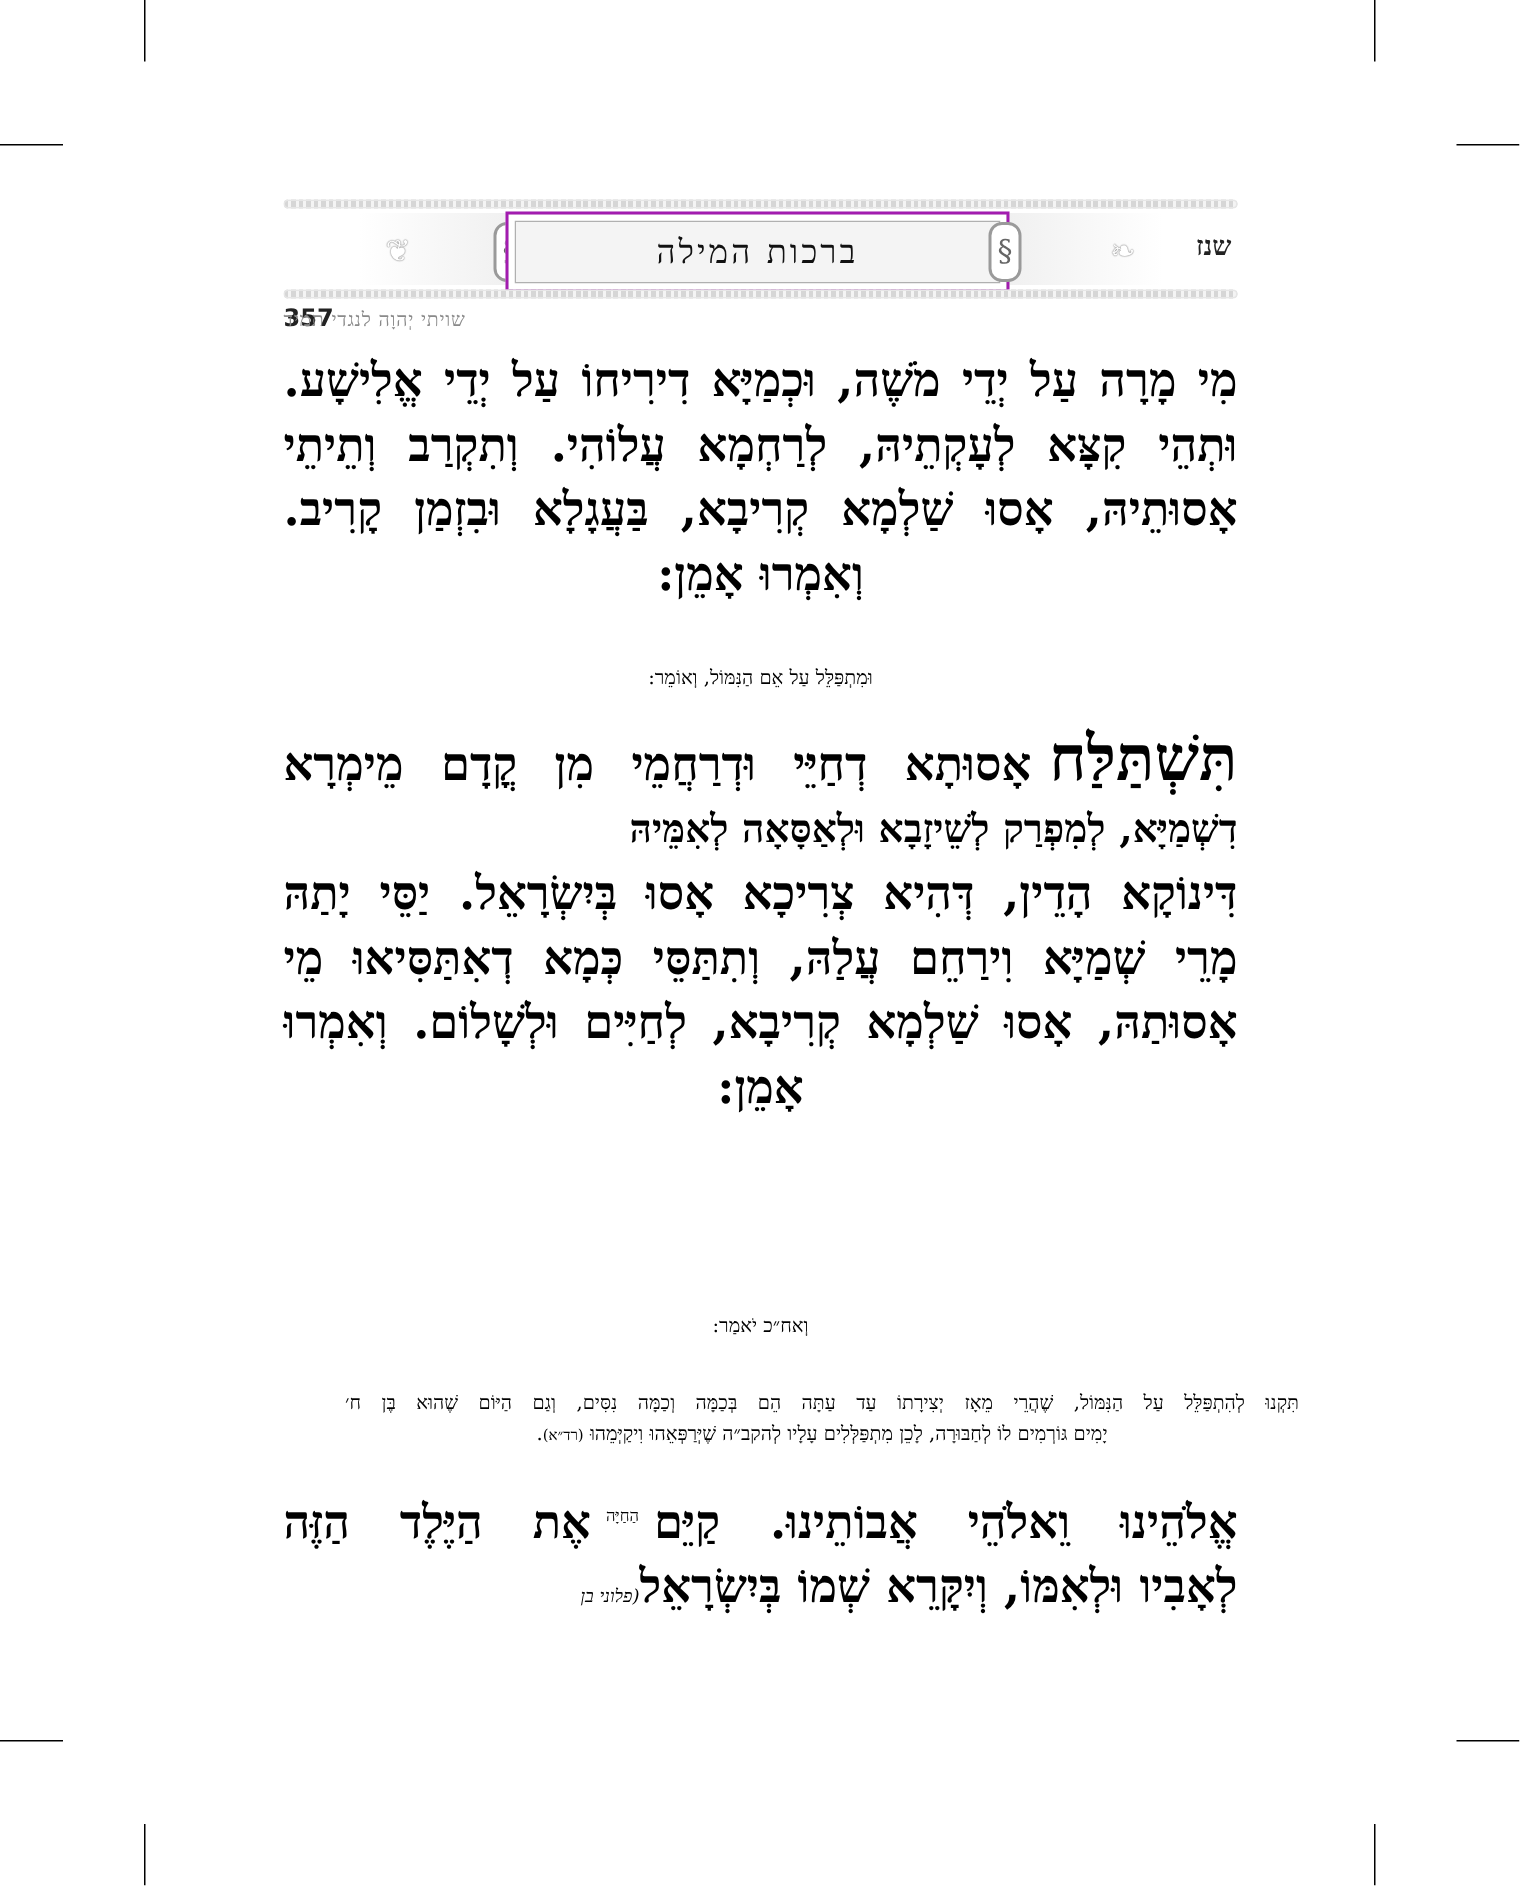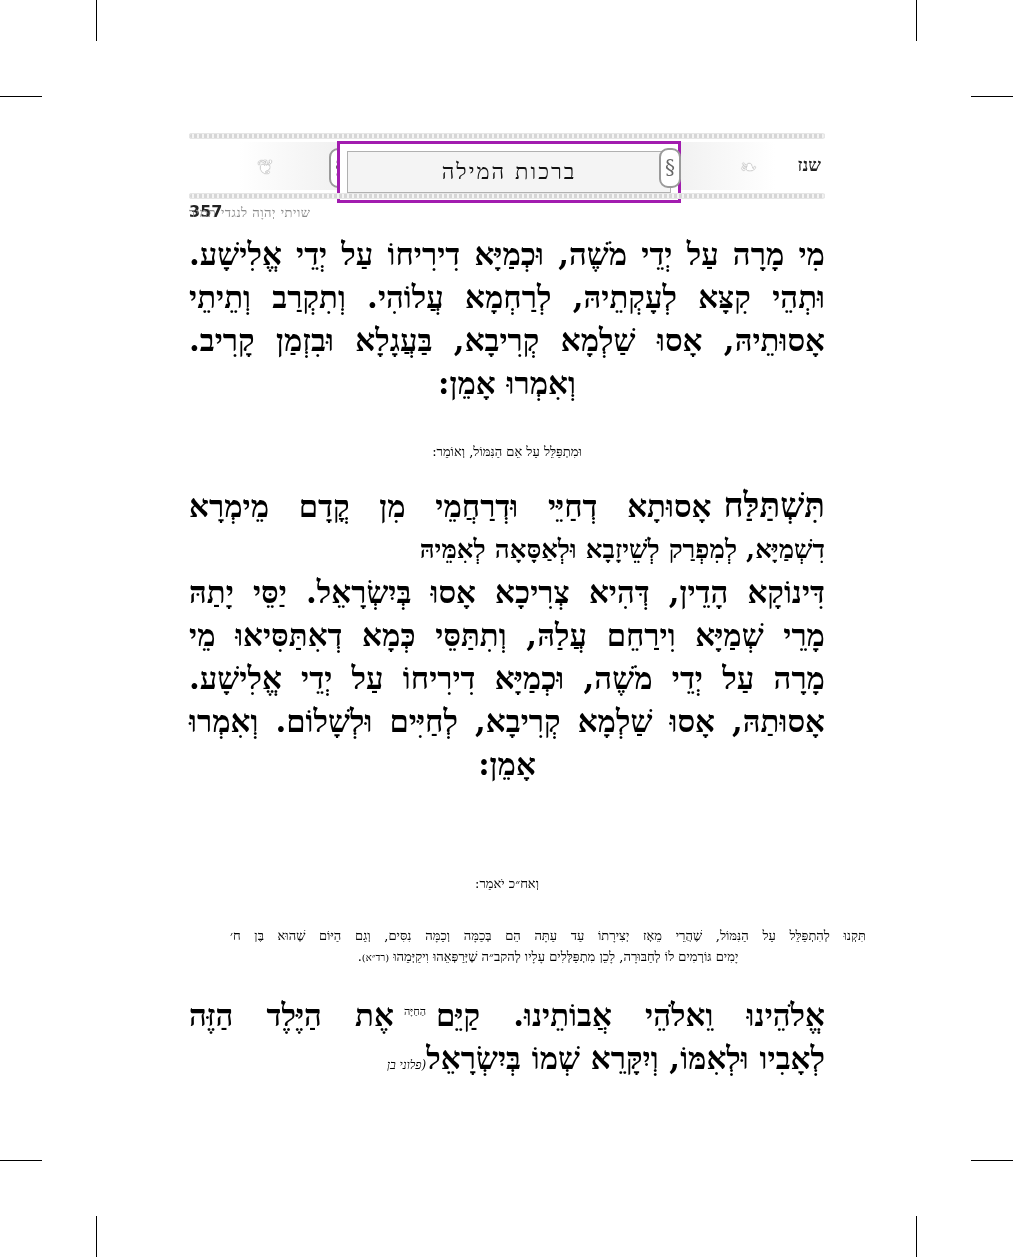--- a/index.html
+++ b/index.html
@@ -33,21 +33,21 @@
   .page-num.left { left: 0; margin-top: 48px; }
   .page-num.right { right: 4px; font-family: "DejaVu Serif", serif; font-size: 18px; }
   .scroll {
     position: absolute; top: 25px; font-size: 20px; color: #fff;
     text-shadow: 0 0 1px #888, 0 0 1px #888;
   }
   .scroll.left { left: 68px; }
   .scroll.right { right: 68px; }
   .title-box {
     position: absolute; left: 148px; width: 332px; top: 11px; height: 50px;
-    border: 6px solid #a21caf; outline: 3px solid #fff; outline-offset: -6px;
+    border: 2px solid #a21caf; outline: 3px solid #fff; outline-offset: -6px;
     background: #f4f4f4; display: flex; align-items: center; justify-content: center;
     box-shadow: inset 0 0 0 4px #fff, inset 0 0 0 5px #b0b0b0;
   }
   .title-cap {
     position: absolute; top: 18px; width: 18px; height: 36px; border: 2px solid #9a9a9a;
     border-radius: 9px; background: #fff; font-size: 20px; text-align: center; line-height: 34px; color: #666;
   }
   .title-cap.l { left: 140px; }
   .title-cap.r { left: 470px; }
   .title-text {
@@ -55,21 +55,21 @@
   }
   .motto {
     position: absolute; top: 205px; left: 189px; width: 636px; text-align: left;
     direction: rtl; font-size: 13px; color: #8a8a8a; letter-spacing: 0.5px;
   }
 
   .block { position: absolute; left: 189px; width: 636px; direction: rtl; }
   .big { font-family: "DejaVu Serif", serif; font-weight: bold; font-size: 31px; line-height: 43px; }
   .big .line { text-align: justify; text-align-last: justify; white-space: nowrap; }
   .big .line.center { text-align-last: center; }
-  .big .firstword { font-size: 34px; margin-left: 12px; }
+  .big .firstword { font-size: 42px; margin-left: 12px; }
   .small-center { text-align: center; font-size: 13px; }
   .note { font-size: 13px; line-height: 21px; text-align: center; margin-left: 41px; }
   .note .line1 { text-align: justify; text-align-last: justify; white-space: nowrap; }
   .inline-small { font-size: 11px; font-weight: normal; vertical-align: super; margin: 0 10px; font-family: Liberation Serif, serif; }
   .inline-paren { font-size: 12px; font-weight: normal; margin-left: 14px; font-style: italic; }
   .ref { font-size: 10px; }
 </style>
 </head>
 <body>
 
@@ -107,21 +107,20 @@
 
 <div class="block small-center" style="top:444px;">וּמִתְפַּלֵּל עַל אֵם הַנִּמּוֹל, וְאוֹמֵר:</div>
 
 <div class="block big" style="top:484px;">
   <div class="line">
     <span class="firstword">תִּשְׁתַּלַּח</span><span>אָסוּתָא דְחַיֵּי וּדְרַחֲמֵי מִן קֳדָם מֵימְרָא</span>
   </div>
   <div class="line" style="text-align:right; text-align-last:right; font-size:26px;">דִשְׁמַיָּא, לְמִפְרַק לְשֵׁיזָבָא וּלְאַסָּאָה לְאִמֵּיהּ</div>
   <div class="line">דִּינוֹקָא הָדֵין, דְּהִיא צְרִיכָא אָסוּ בְּיִשְׂרָאֵל. יַסֵּי יָתַהּ</div>
   <div class="line">מָרֵי שְׁמַיָּא וִירַחֵם עֲלַהּ, וְתִתַּסֵּי כְּמָא דְאִתַּסִּיאוּ מֵי</div>
-  <div class="line">מָרָה עַל יְדֵי מֹשֶׁה, וּכְמַיָּא דִירִיחוֹ עַל יְדֵי אֱלִישָׁע.</div>
   <div class="line">אָסוּתַהּ, אָסוּ שַׁלְמָא קְרִיבָא, לְחַיִּים וּלְשָׁלוֹם. וְאִמְרוּ</div>
   <div class="line center">אָמֵן:</div>
 </div>
 
 <div class="block small-center" style="top:876px;">וְאח״כ יֹאמַר:</div>
 
 <div class="block note" style="top:925px;">
   <div class="line1">תִּקְנוּ לְהִתְפַּלֵּל עַל הַנִּמּוֹל, שֶׁהֲרֵי מֵאָז יְצִירָתוֹ עַד עַתָּה הֵם בְּכַמָּה וְכַמָּה נִסִּים, וְגַם הַיּוֹם שֶׁהוּא בֶּן ח׳</div>
   <div>
     <span>יָמִים גּוֹרְמִים לוֹ לְחַבּוּרָה, לָכֵן מִתְפַּלְּלִים עָלָיו לְהקב״ה שֶׁיְּרַפְּאֵהוּ וִיקַיְּמֵהוּ</span>

